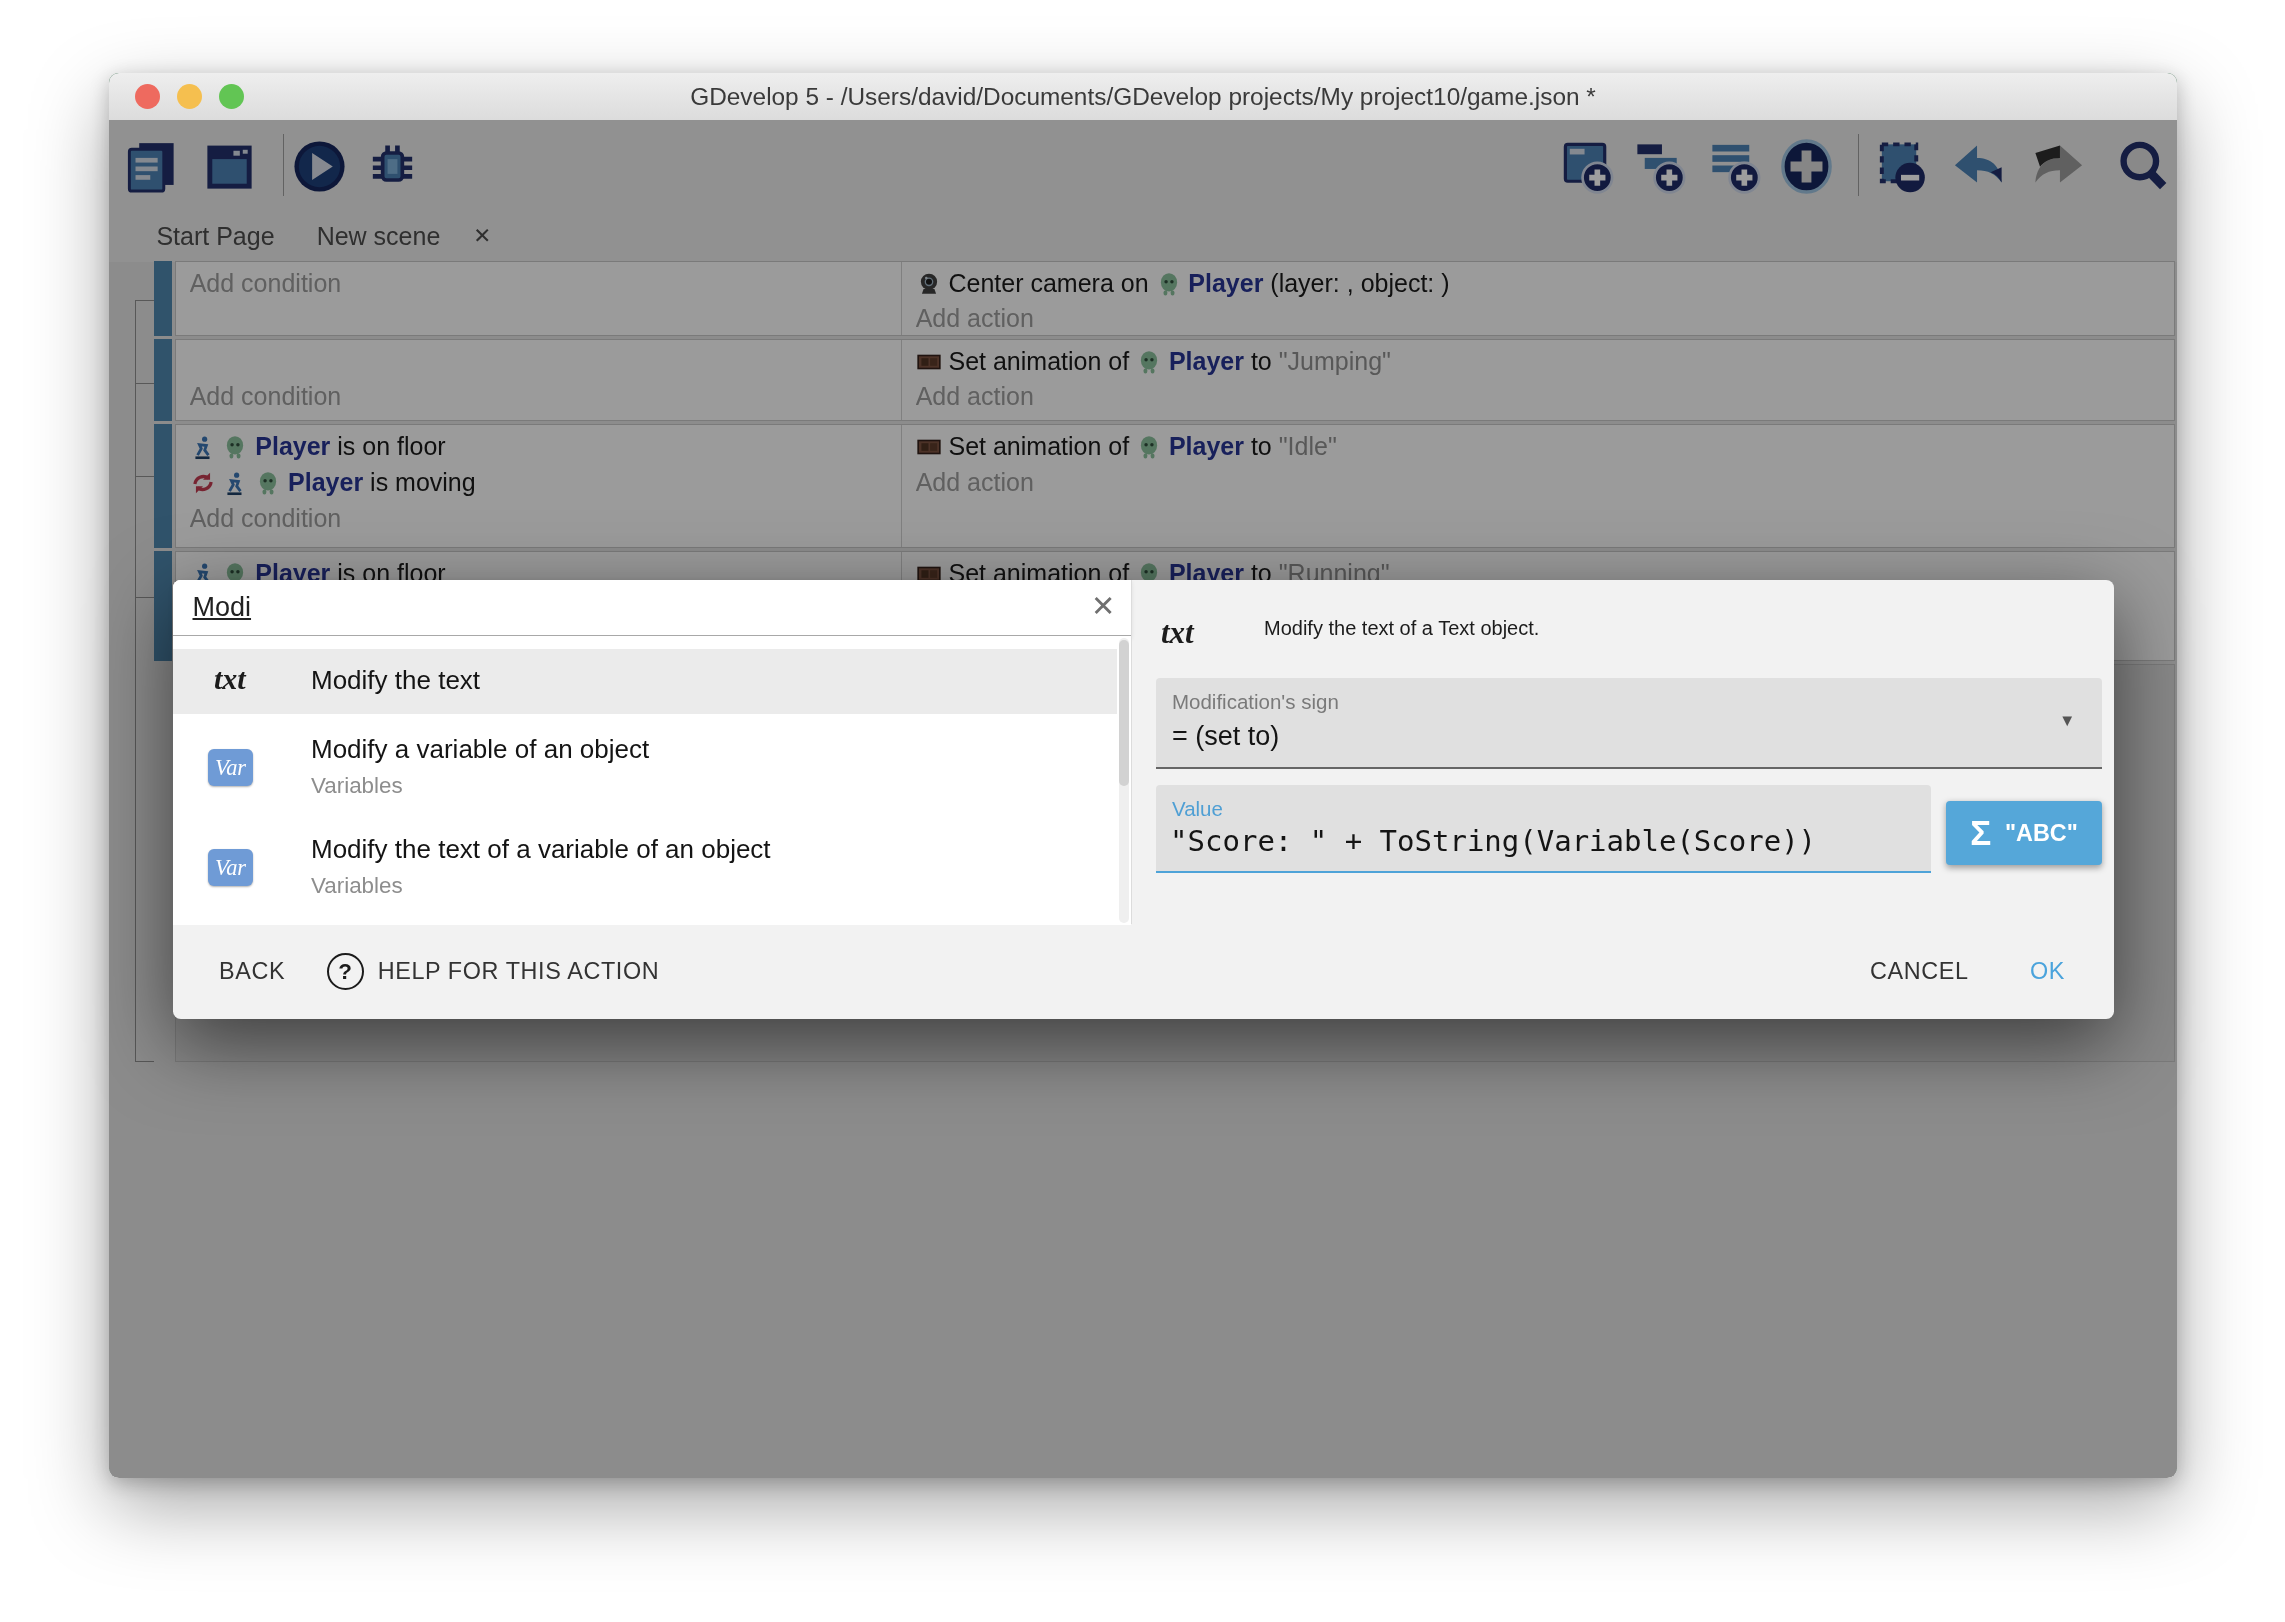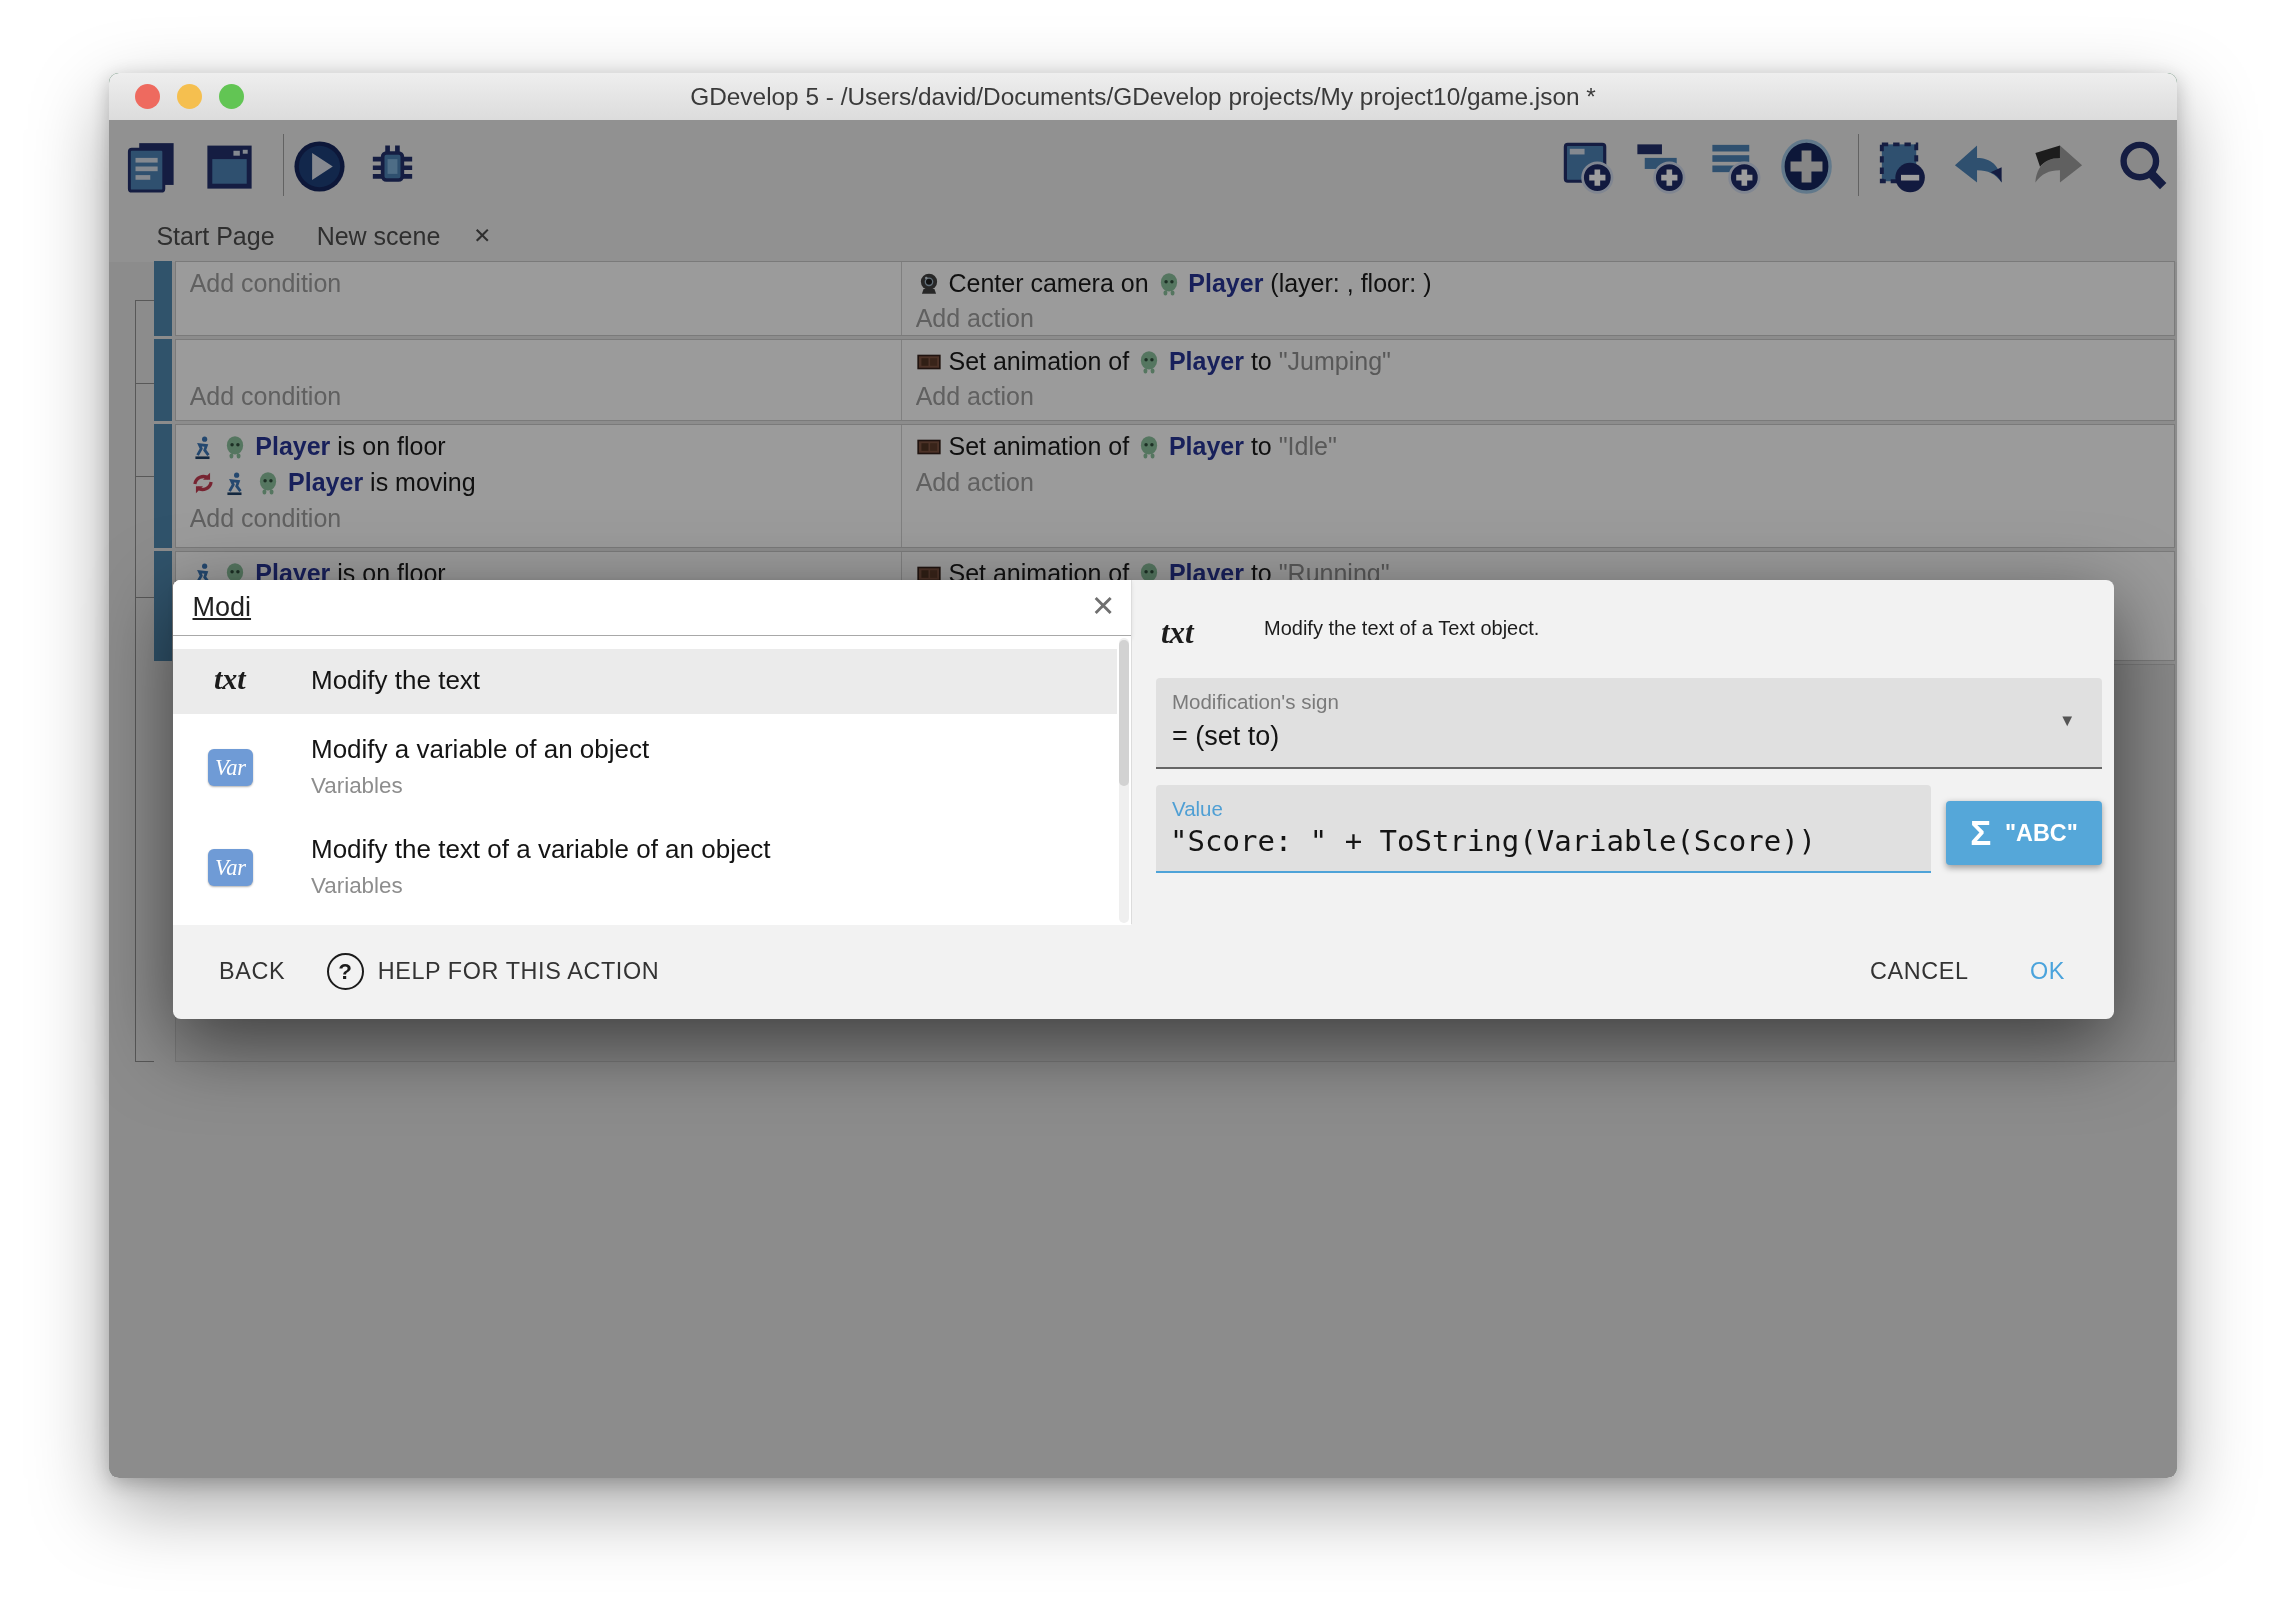--- a/index.html
+++ b/index.html
@@ -246,21 +246,21 @@
                     <circle cx="12" cy="10" r="7.5" fill="#3f3f3f"></circle>
                     <circle cx="12" cy="10" r="3.4" fill="#1e1e1e" stroke="#9fb4c4" stroke-width="1.2"></circle>
                     <circle cx="9.5" cy="6.5" r="1.2" fill="#cfd8df"></circle>
                     <path d="M7 16.5h10l1.5 4.5h-13z" fill="#3f3f3f"></path>
                   </svg></span><span>Center camera on </span><span class="micon"><svg viewBox="0 0 24 24">
                     <ellipse cx="12" cy="10.5" rx="7.5" ry="8.5" fill="#8abf9b"></ellipse>
                     <circle cx="9.3" cy="10" r="1.6" fill="#2f4d3c"></circle>
                     <circle cx="14.7" cy="10" r="1.6" fill="#2f4d3c"></circle>
                     <rect x="7" y="18" width="3.4" height="4.5" rx="1.6" fill="#8abf9b"></rect>
                     <rect x="13.6" y="18" width="3.4" height="4.5" rx="1.6" fill="#8abf9b"></rect>
-                  </svg></span><span class="obj">Player</span><span> (layer: , floor: )</span>
+                  </svg></span><span class="obj">Player</span><span> (layer: , object: )</span>
           </div>
           <div class="line addtext" style="top:40px">Add action</div>
         </div>
       </div>
 
       <div class="row" style="top:78px;height:82px">
         <div class="cell-cond">
           <div class="line addtext" style="top:40px">Add condition</div>
         </div>
         <div class="cell-act">

